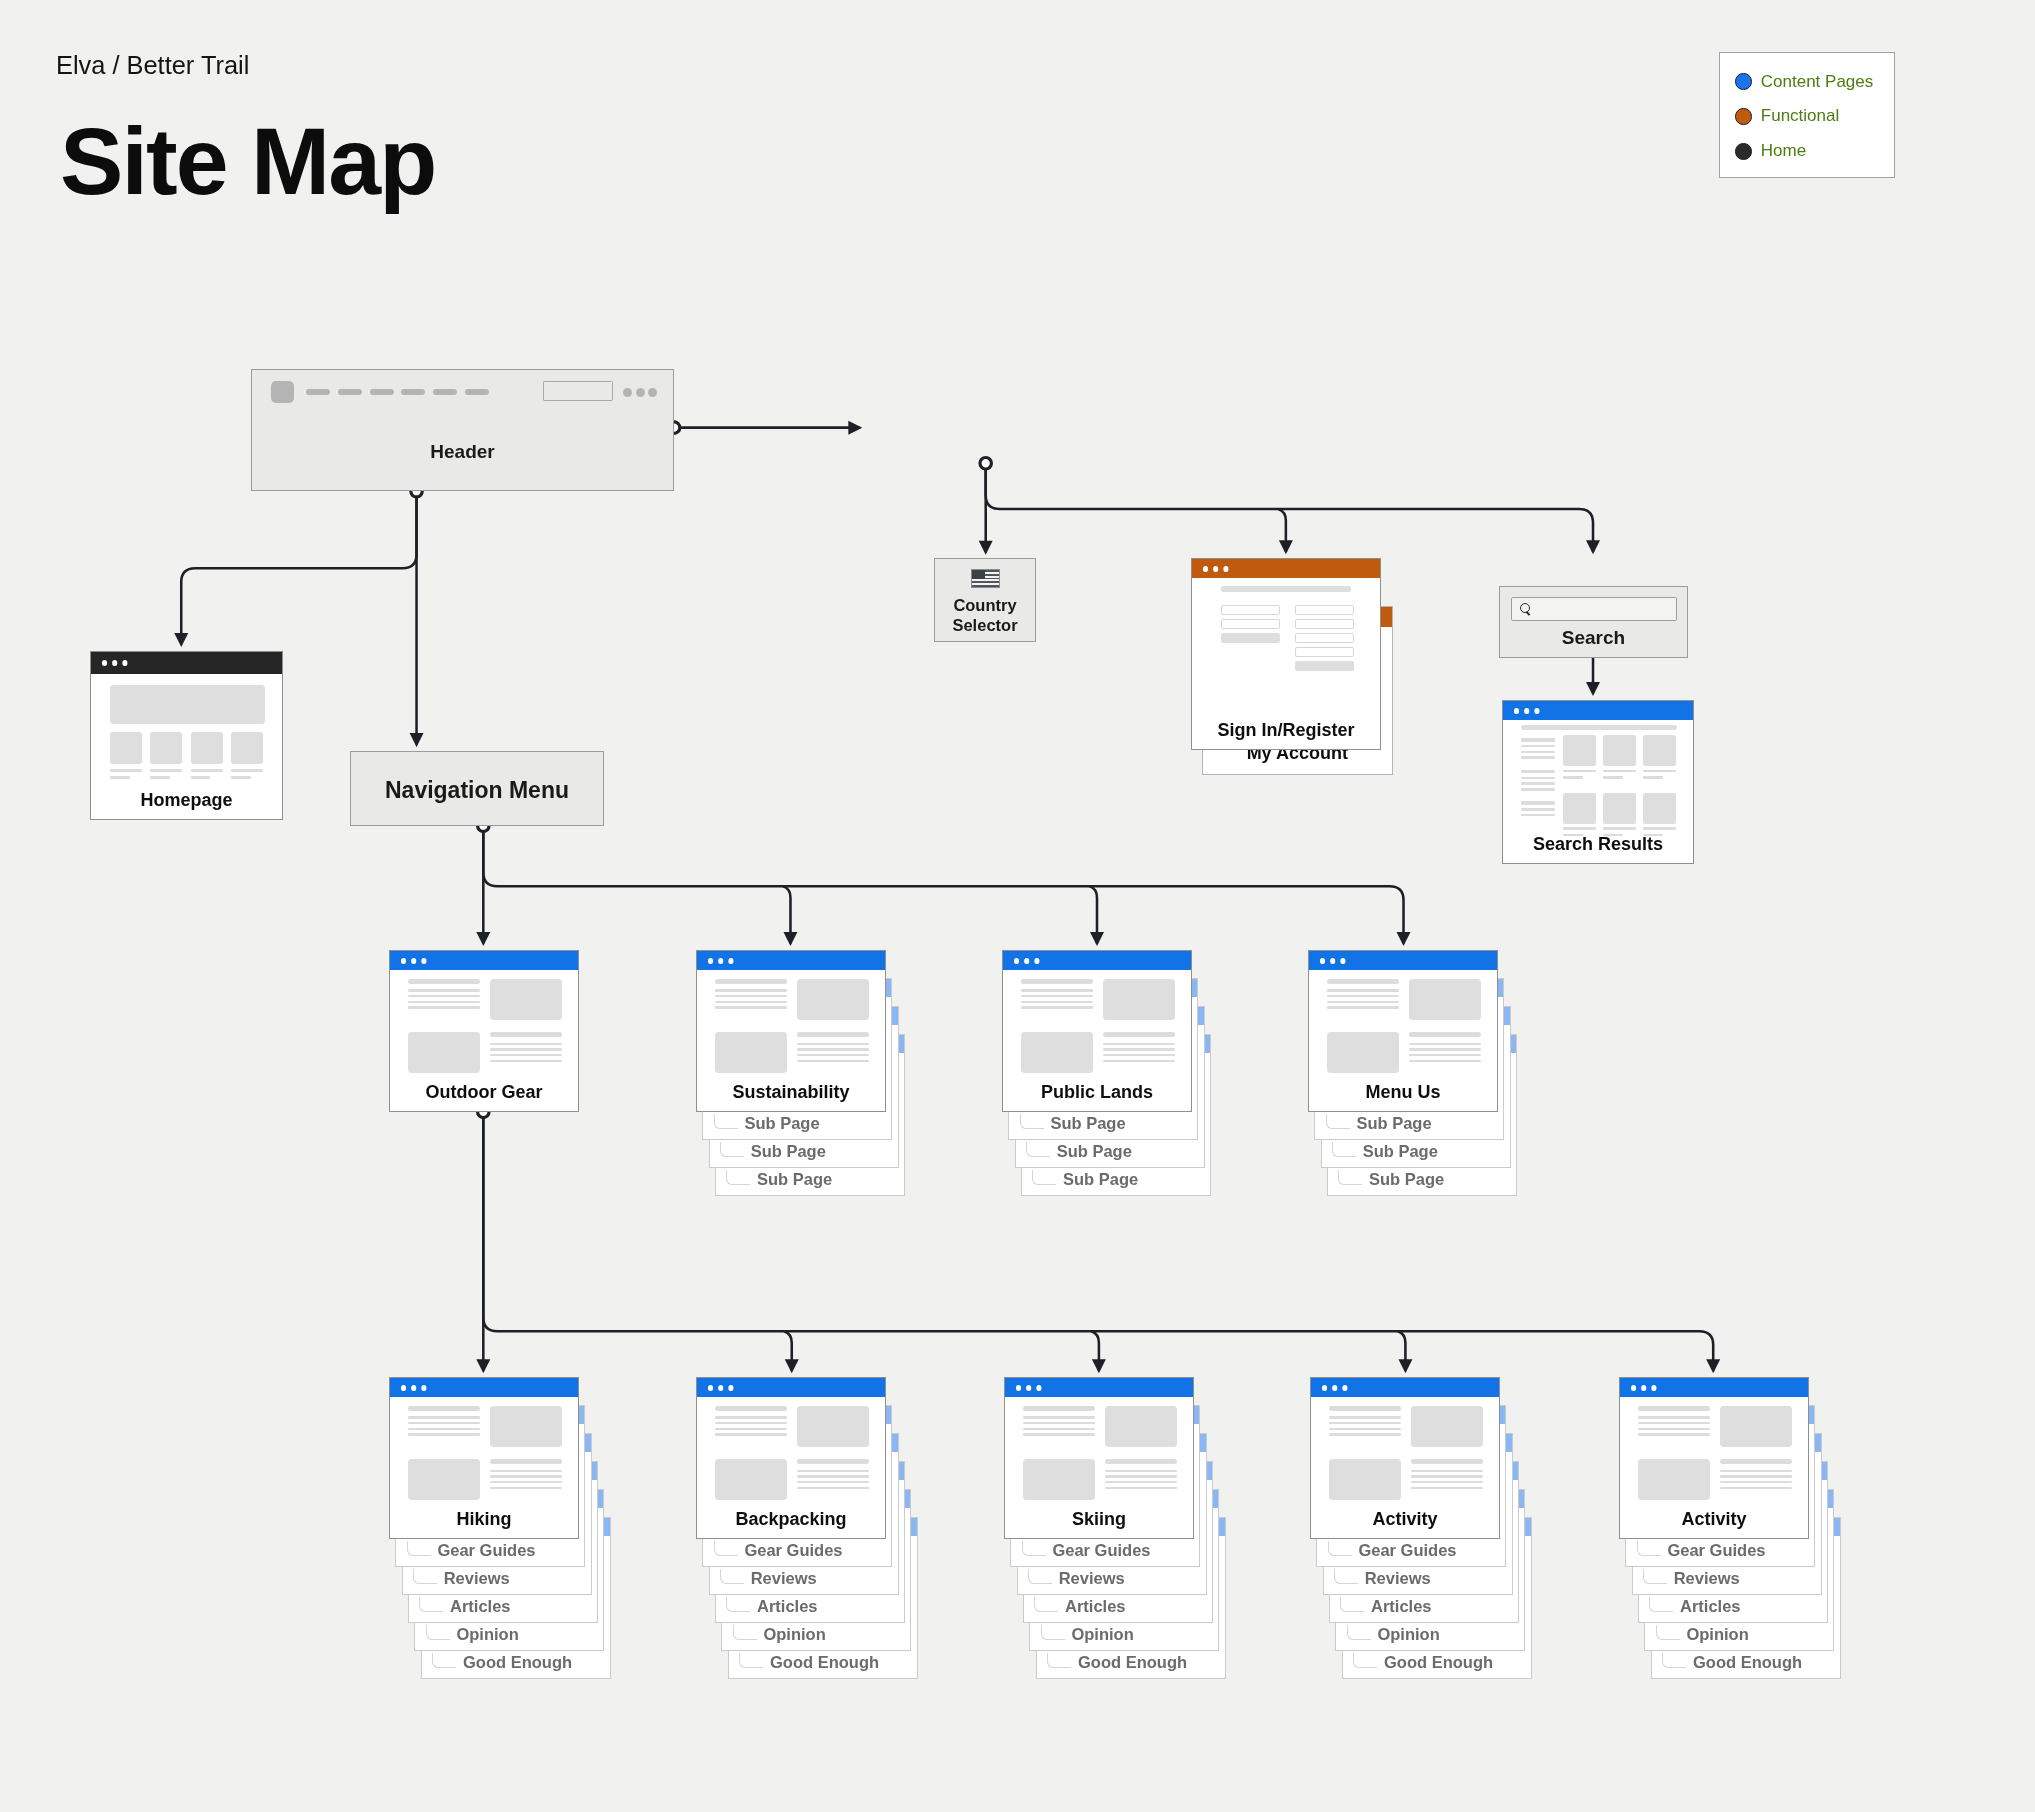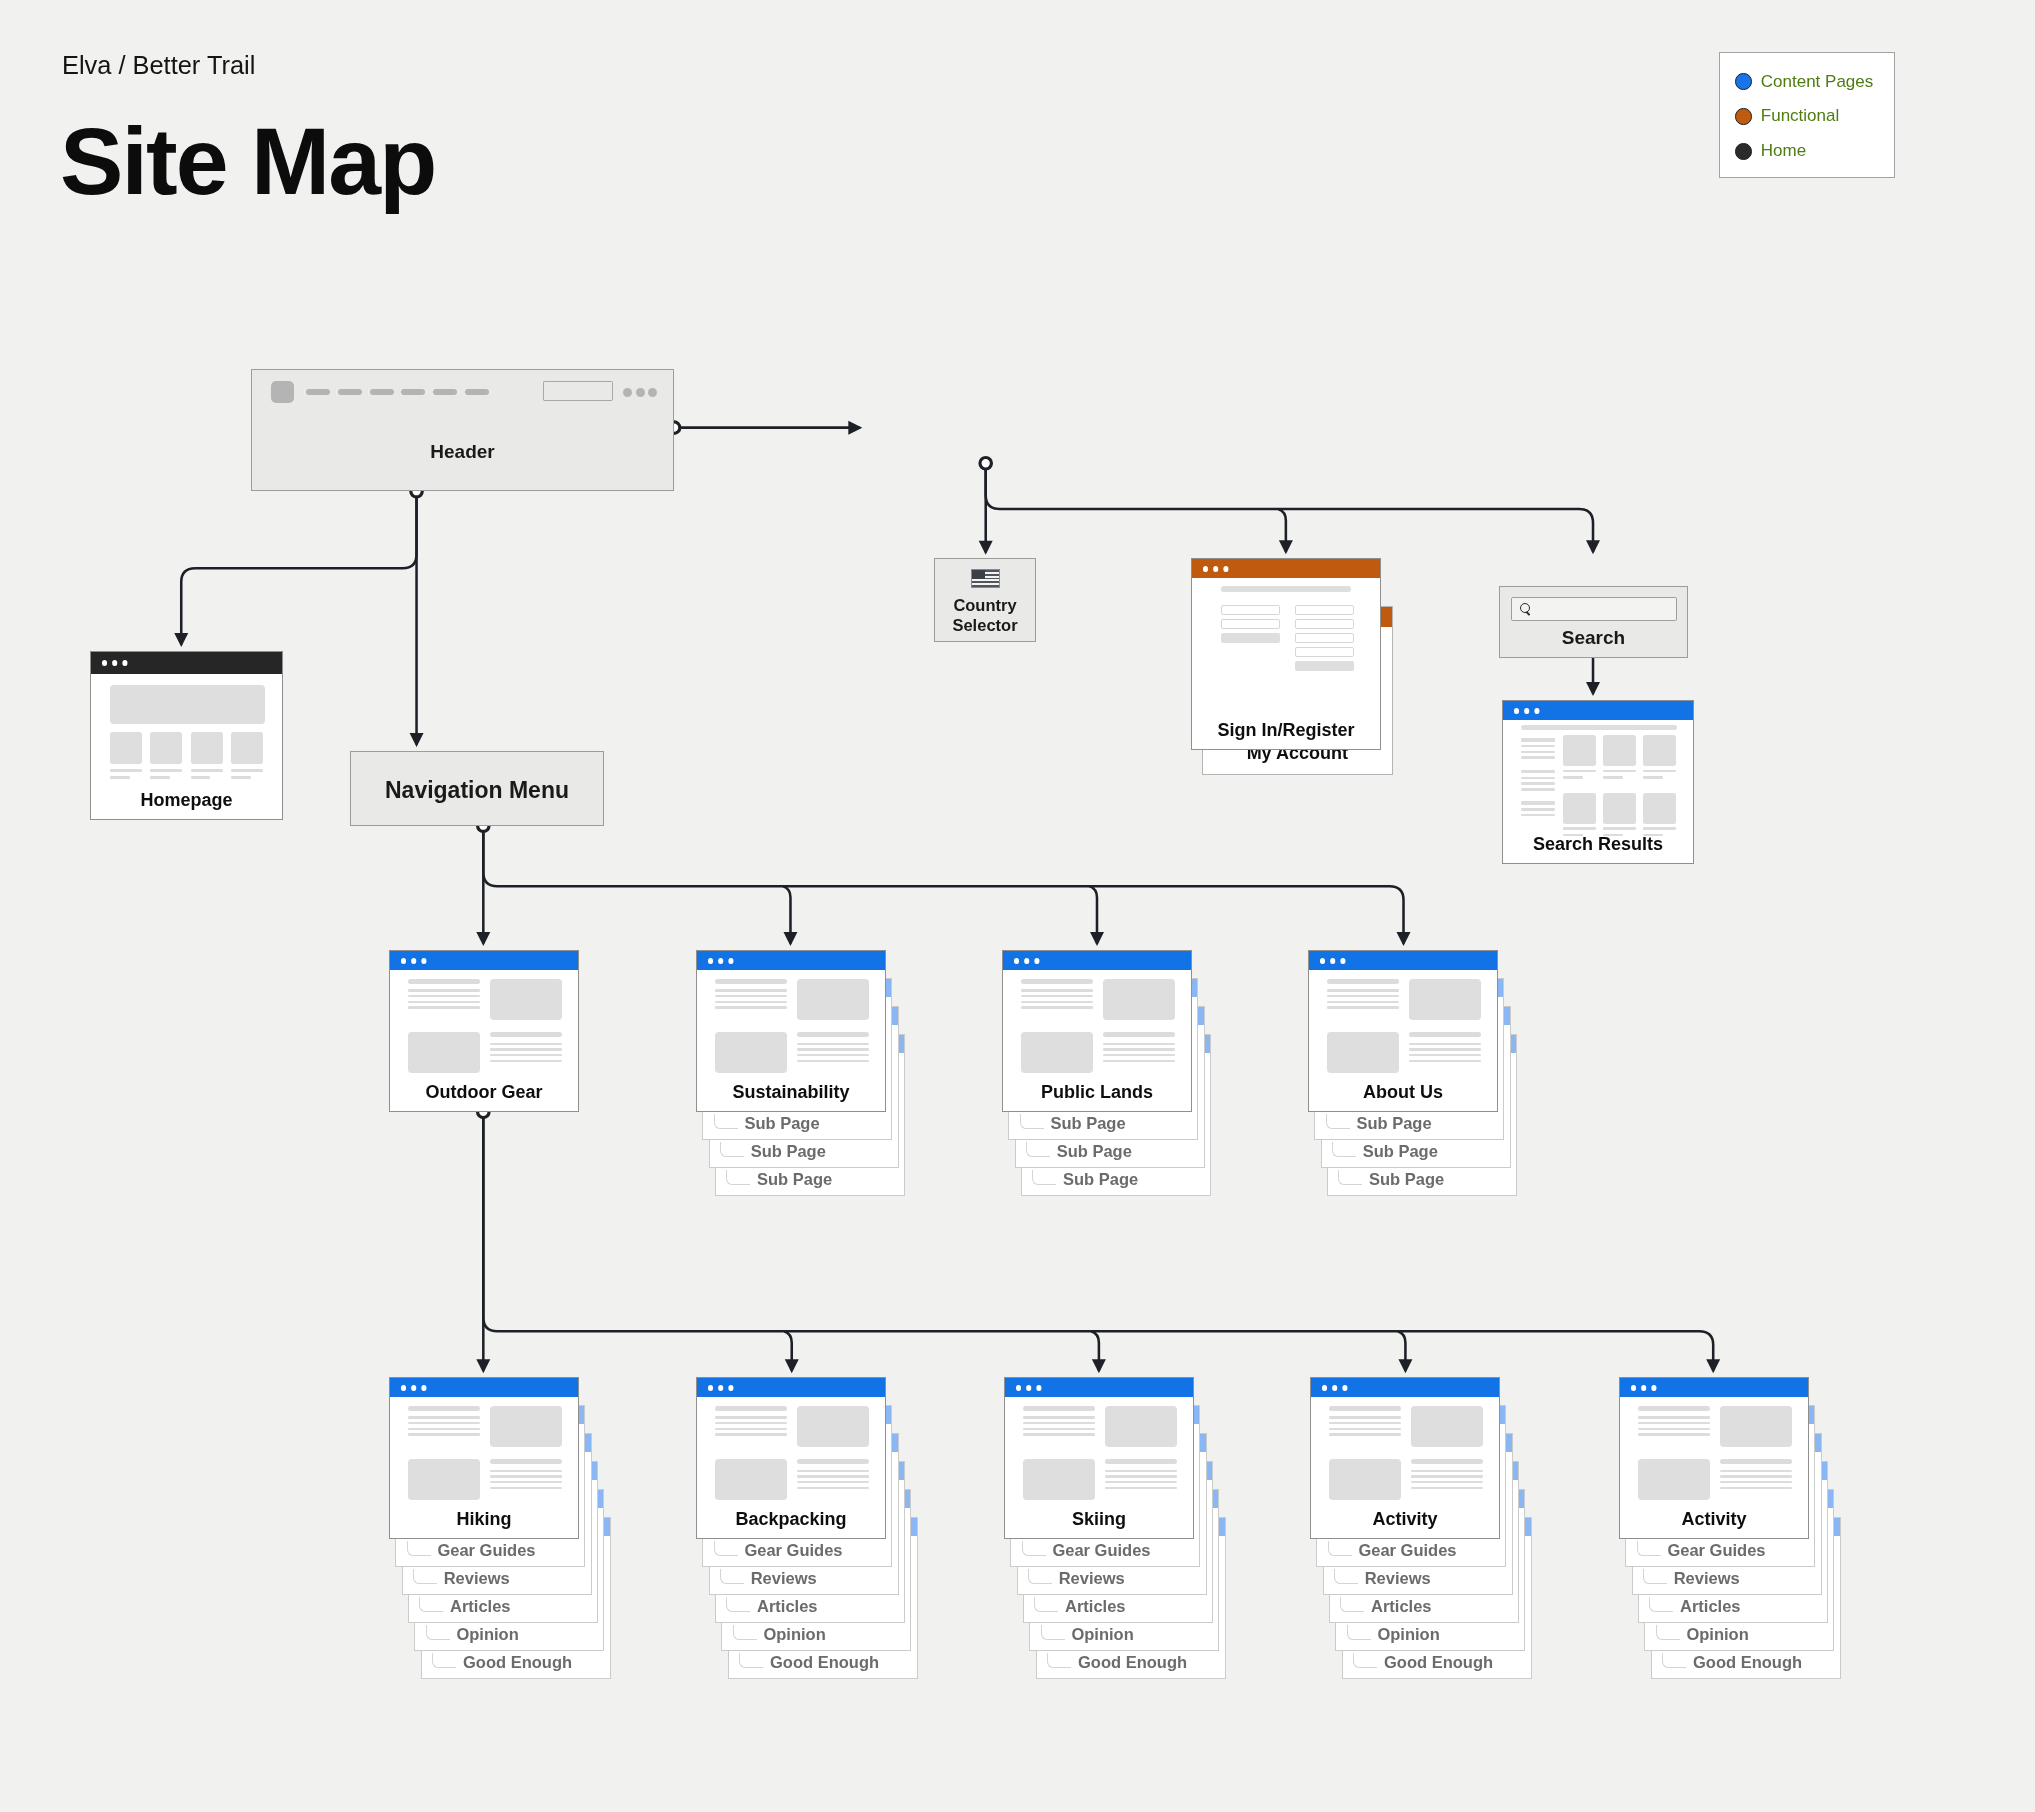--- a/index.html
+++ b/index.html
@@ -4,21 +4,21 @@
 <style>
   html,body{margin:0;padding:0;}
   body{background:var(--canvas,#f1f1ef);font-family:"Liberation Sans",sans-serif;}
   .canvas{position:relative;width:2035px;height:1813px;overflow:hidden;}
   .wires{position:absolute;left:0;top:0;z-index:1;pointer-events:none;}
   .wires path{fill:none;stroke:var(--connector,#1d2127);stroke-width:4;}
   .wires path.arr{marker-end:url(#arrhead);}
   .wires circle{fill:#fff;stroke:var(--connector,#1d2127);stroke-width:5;}
   #arrhead path{fill:var(--connector,#1d2127);stroke:none;}
 
-  .brand{position:absolute;left:62px;top:51px;font-size:25.4px;font-weight:500;color:#141414;text-align:center;}
+  .brand{position:absolute;left:56px;top:51px;font-size:25.4px;font-weight:500;color:#141414;text-align:center;}
   .h1{position:absolute;left:60px;top:107px;font-size:95px;font-weight:800;letter-spacing:-1.9px;color:#0c0c0c;}
 
   .legend{position:absolute;left:1719px;top:52px;width:176px;height:126px;background:#fff;border:1.3px solid #a3a3a3;box-sizing:border-box;z-index:5;}
   .lg-row{position:absolute;left:15.3px;height:16.5px;display:flex;align-items:center;gap:9px;}
   .lg-dot{width:16.5px;height:16.5px;border-radius:50%;border:1.6px solid #1d2127;box-sizing:border-box;flex:none;}
   .lg-label{font-size:17px;color:#4d7c0f;white-space:nowrap;}
 
   .gbox{position:absolute;background:#e9e9e7;border:1.3px solid #9c9c9c;box-sizing:border-box;z-index:5;}
   .gbox .blabel{position:absolute;left:0;right:0;text-align:center;font-weight:600;color:#1a1a1a;}
 
@@ -411,21 +411,21 @@
         <div class="img"></div>
         <div class="img"></div>
         <div class="lines">
             <i class="b"></i>
             <i></i>
             <i></i>
             <i></i>
             <i></i>
           </div>
       </div>
-      <div class="wlabel">About Us</div>
+      <div class="wlabel">Menu Us</div>
     </div>
   </div>
 
   <div class="stack" style="left:389px;top:1377px">
     <div class="sheet" style="left:32px;top:140px">
         <span class="elbow"></span>
         <span class="slabel">Good Enough</span>
       </div>
     <div class="sheet" style="left:25.4px;top:112px">
         <span class="elbow"></span>

